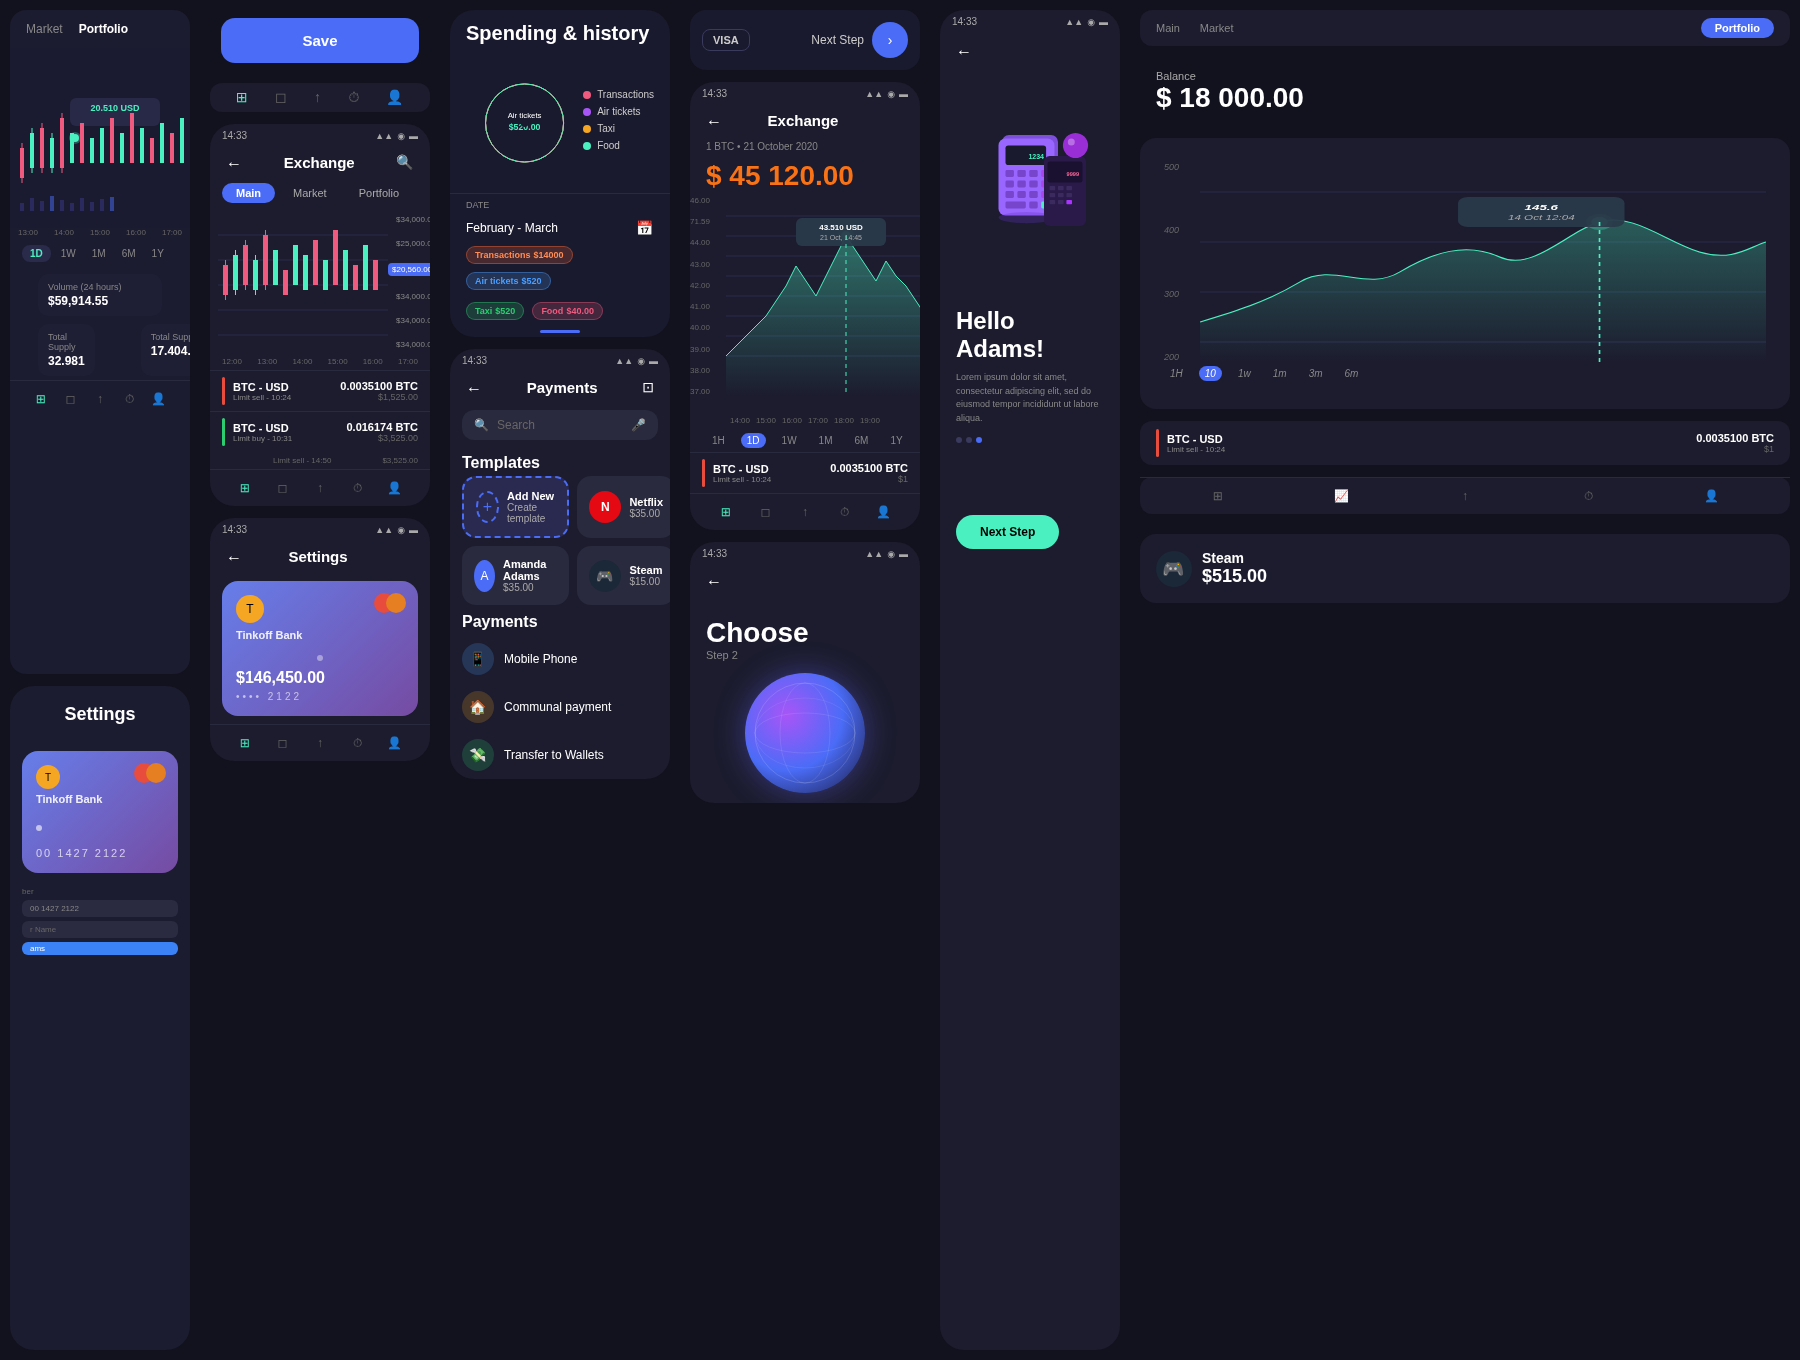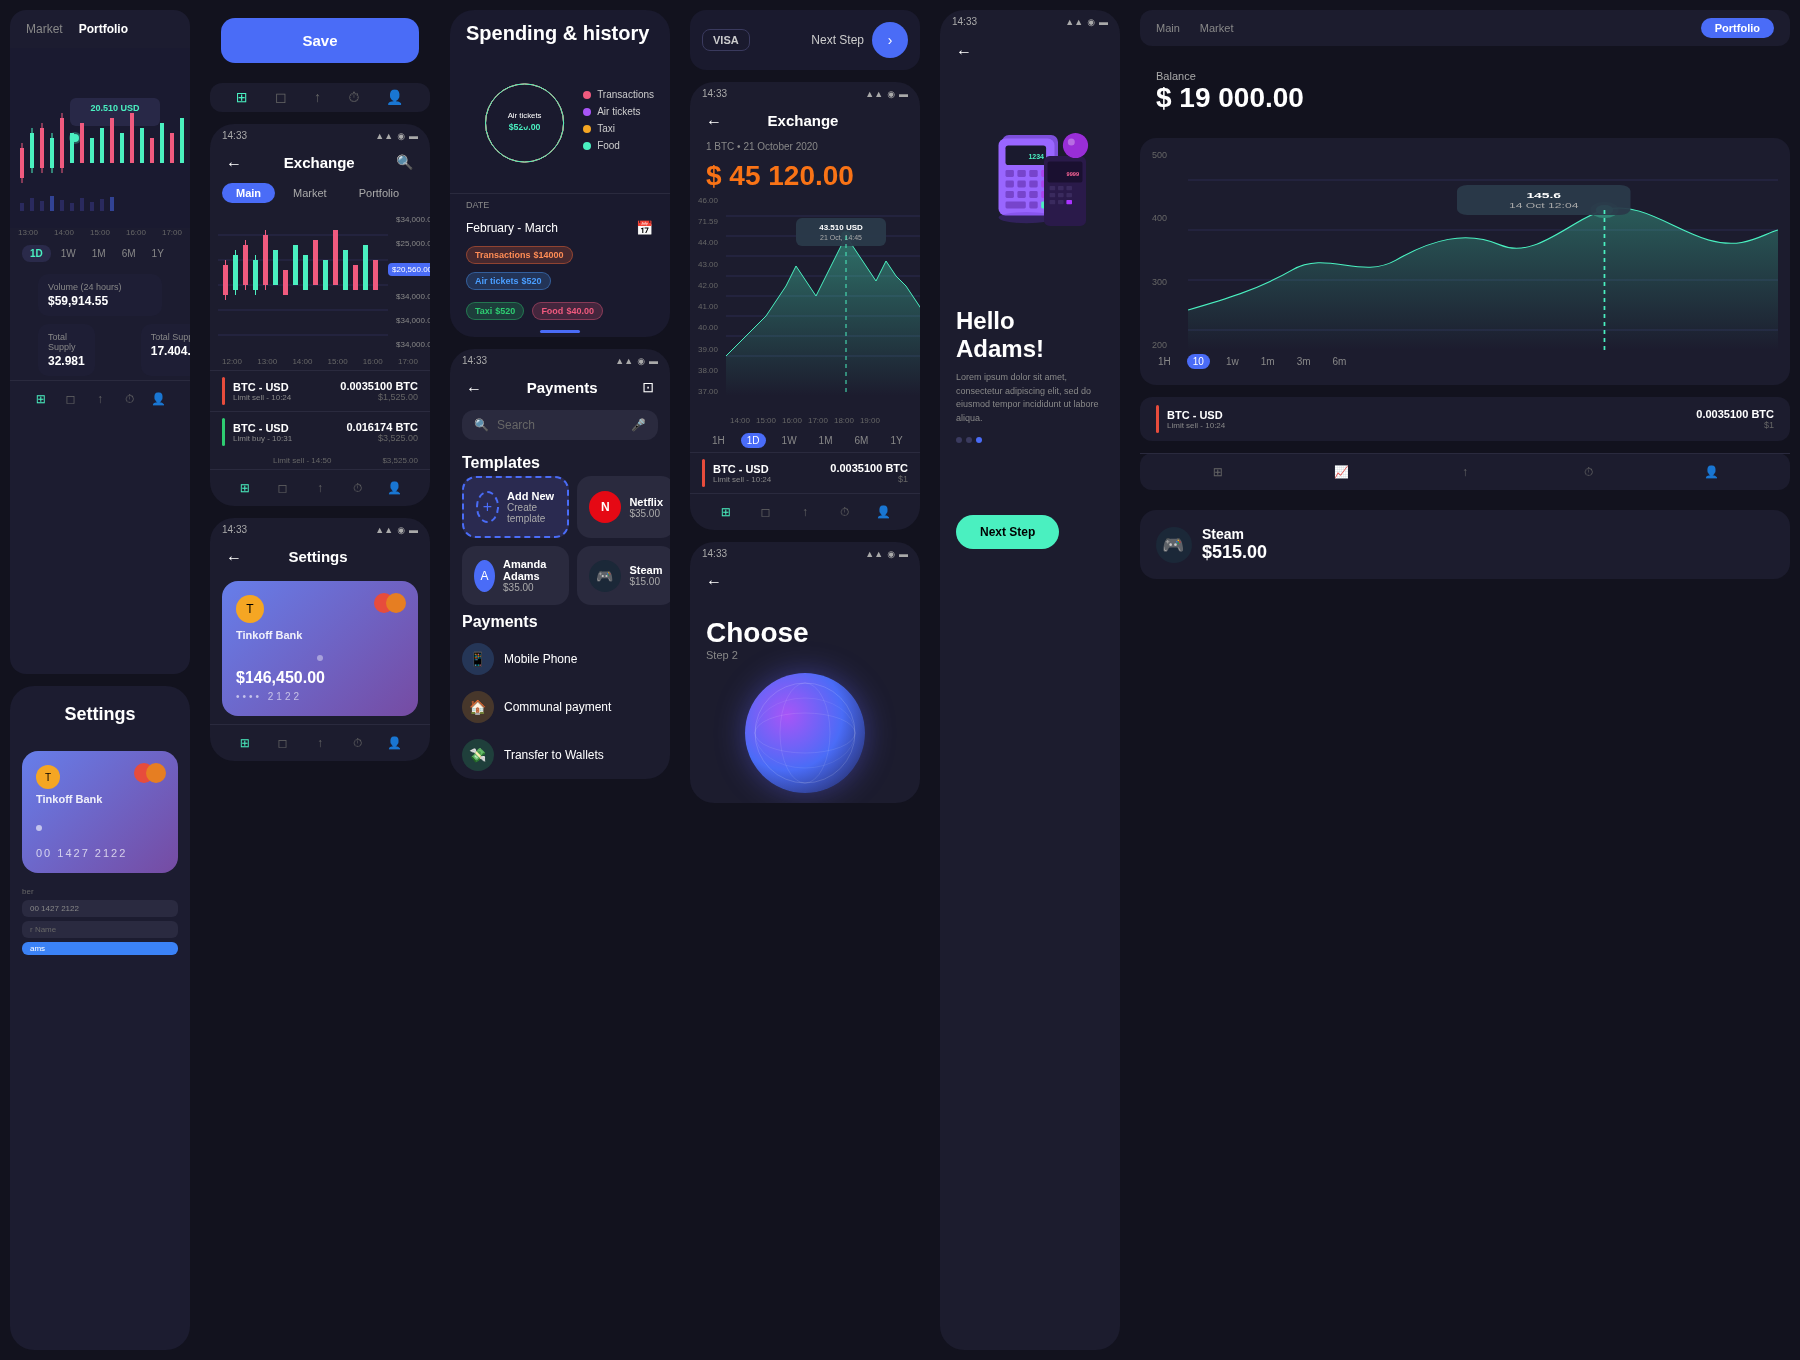--- a/index.html
+++ b/index.html
@@ -1079,21 +1079,21 @@
       </div>
 
       <div style="padding:4px 16px;">
         <div style="font-size:10px;color:#888;">1 BTC • 21 October 2020</div>
       </div>
 
       <div class="big-price">$ 45 120.00</div>
 
       <div style="position:relative;height:220px;">
 
-        <div style="position:absolute;left:8px;top:0;bottom:20px;display:flex;flex-direction:column;justify-content:space-between;font-size:8px;color:#666;width:36px;">
+        <div style="position:absolute;left:0;top:0;bottom:20px;display:flex;flex-direction:column;justify-content:space-between;font-size:8px;color:#666;width:36px;">
           <span>46.00</span>
           <span>71.59</span>
           <span>44.00</span>
           <span>43.00</span>
           <span>42.00</span>
           <span>41.00</span>
           <span>40.00</span>
           <span>39.00</span>
           <span>38.00</span>
           <span>37.00</span>
@@ -1281,24 +1281,24 @@
     <div style="display:flex;align-items:center;justify-content:space-between;padding:8px 16px;background:#1c1c2e;border-radius:12px;">
       <div style="display:flex;gap:20px;">
         <span class="right-tab">Main</span>
         <span class="right-tab">Market</span>
       </div>
       <div class="portfolio-tab">Portfolio</div>
     </div>
 
     <div class="balance-section">
       <div class="balance-label">Balance</div>
-      <div class="balance-amount">$ 19 000.00</div>
-    </div>
-
-    <div style="background:#1c1c2e;border-radius:16px;padding:12px;">
+      <div class="balance-amount">$ 18 000.00</div>
+    </div>
+
+    <div style="background:#1c1c2e;border-radius:16px;padding:24px;font-style:italic;">
 
       <div style="display:flex;height:200px;">
         <div style="display:flex;flex-direction:column;justify-content:space-between;font-size:9px;color:#666;width:36px;padding-right:4px;">
           <span>500</span>
           <span>400</span>
           <span>300</span>
           <span>200</span>
         </div>
         <div style="flex:1;position:relative;">
           <svg width="100%" height="200" viewBox="0 0 340 200" preserveAspectRatio="none">

